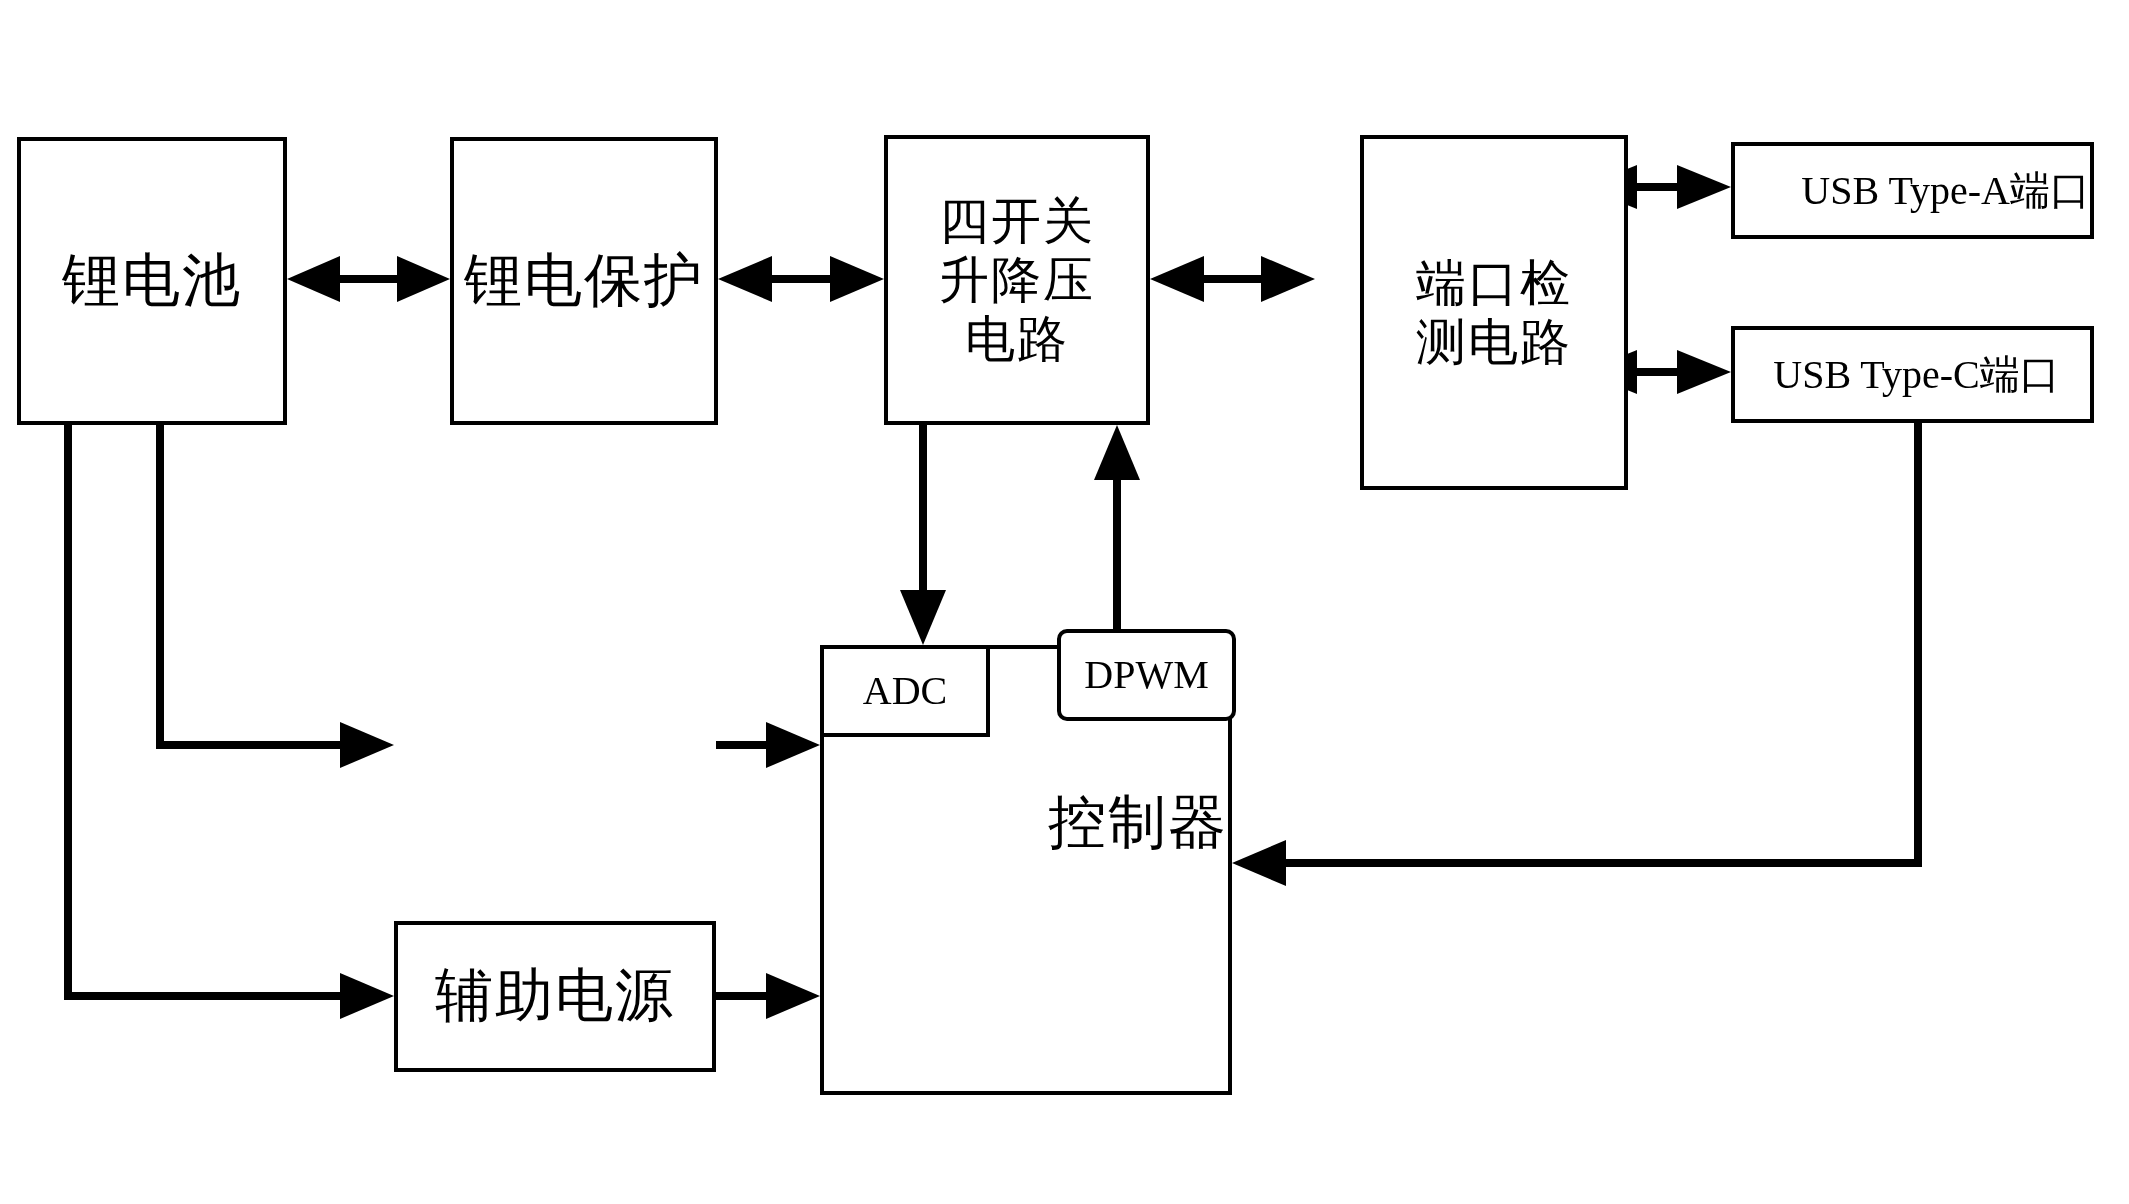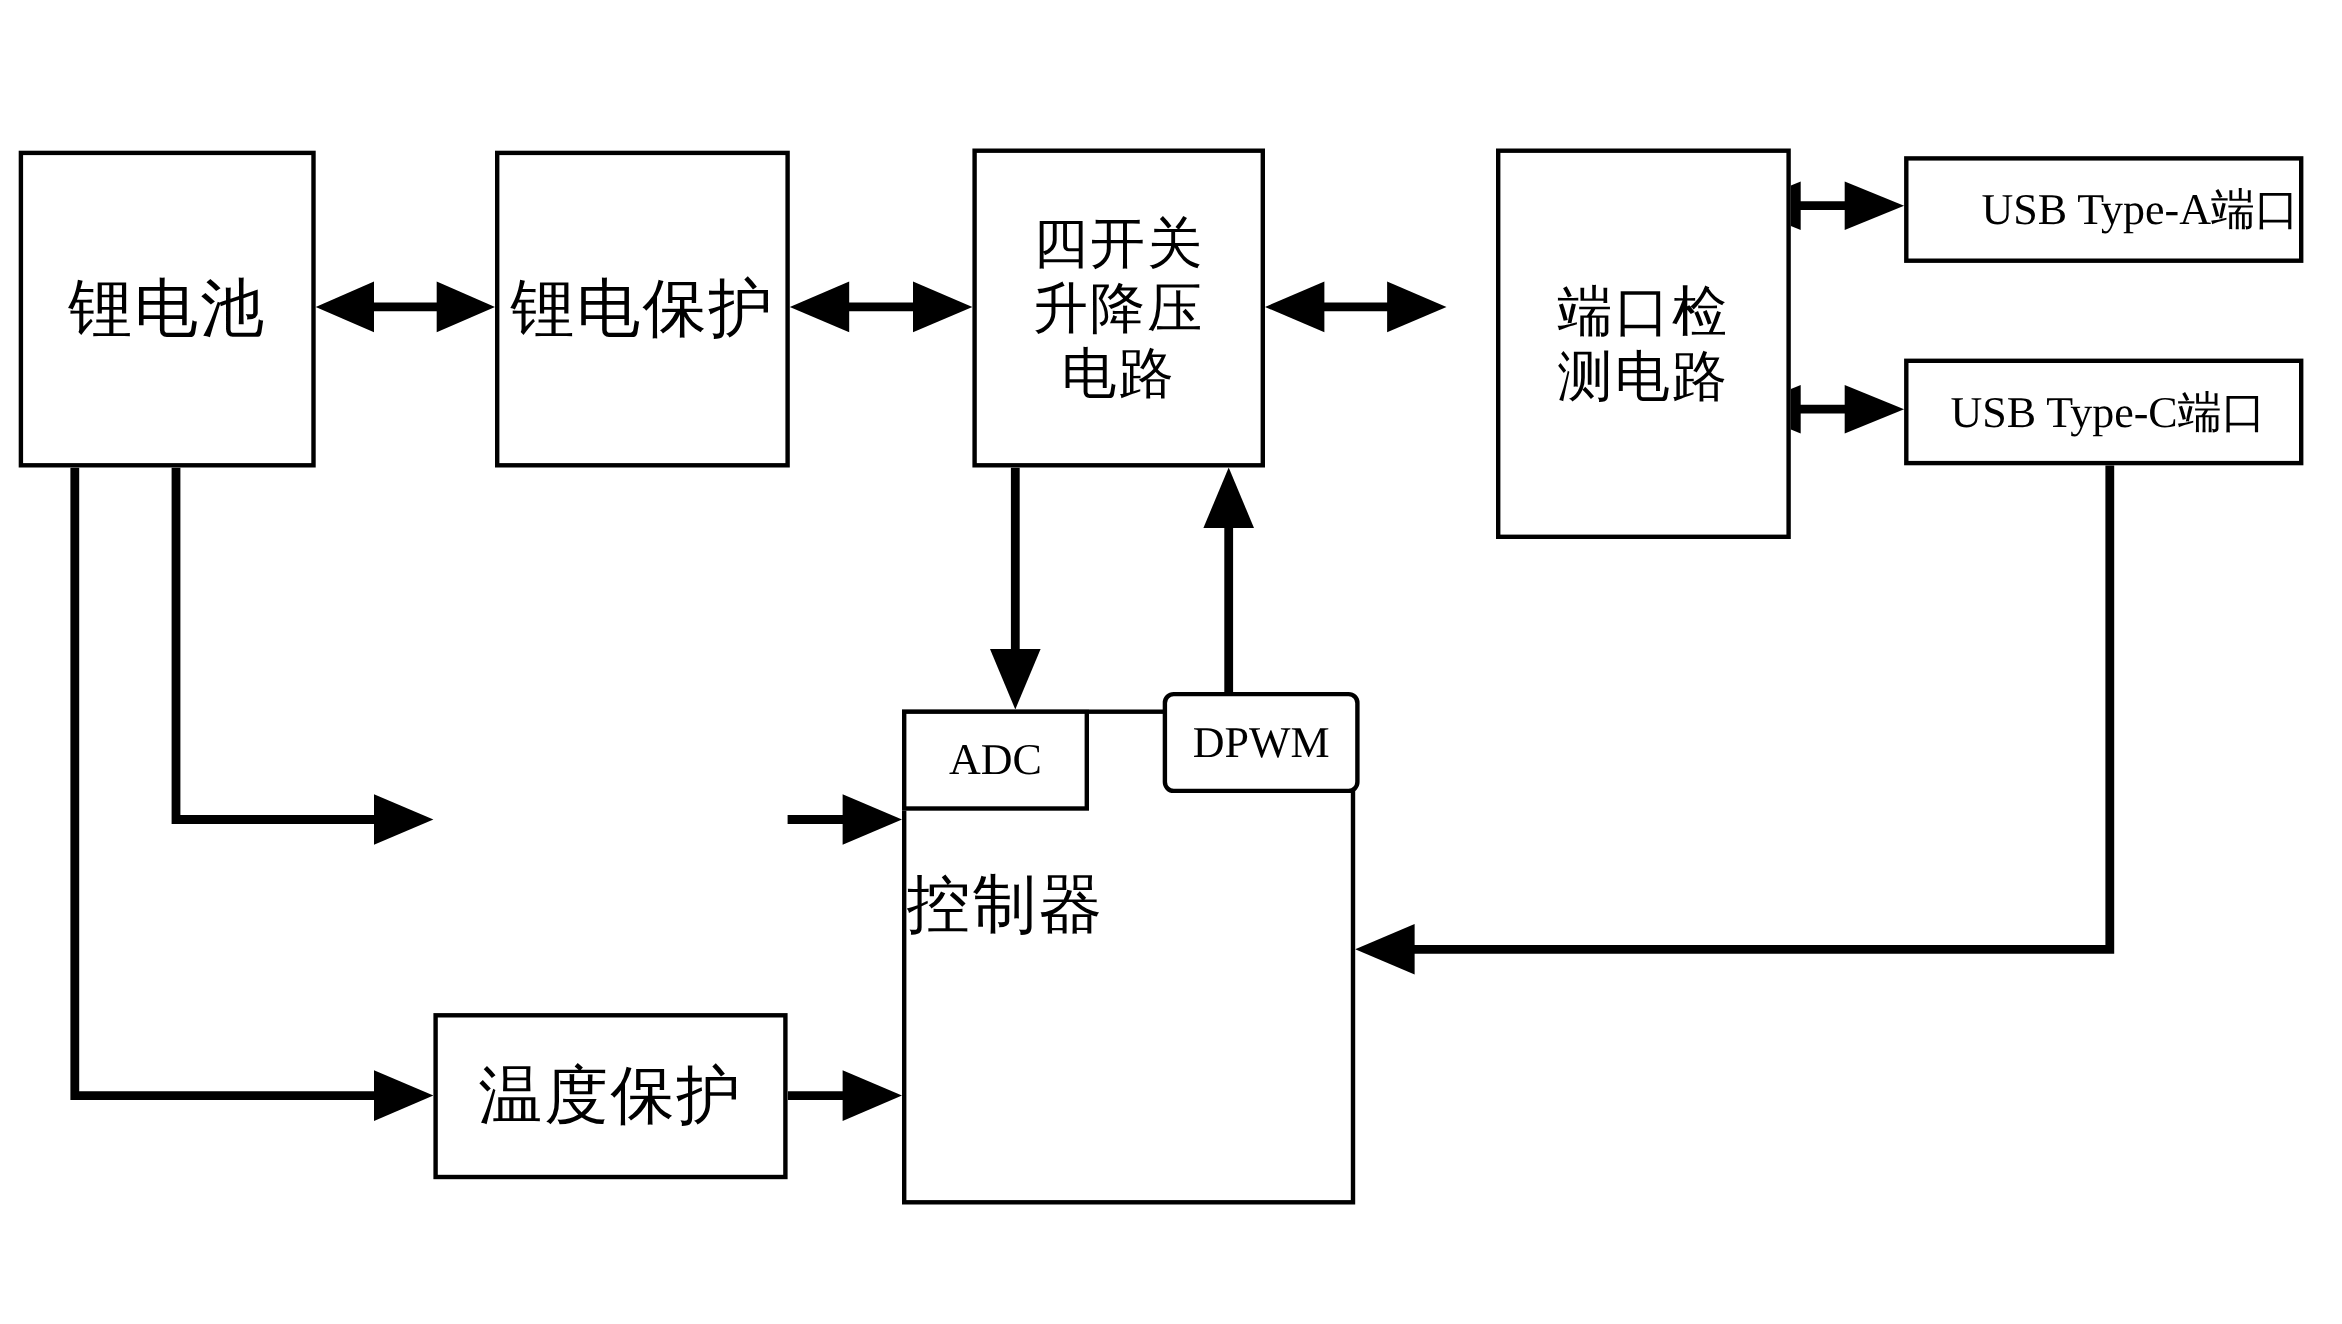--- a/index.html
+++ b/index.html
@@ -146,24 +146,24 @@
   <div class="blk usb" style="left:1731px; top:142px; width:363px; height:97px; justify-content:flex-end; padding-left:8px;">
     <span class="blk-label">USB Type-A端口</span>
   </div>
 
   <div class="blk usb" style="left:1731px; top:326px; width:363px; height:97px; justify-content:center; padding-left:8px;">
     <span class="blk-label">USB Type-C端口</span>
   </div>
 
 
   <div class="blk cn" style="left:394px; top:921px; width:322px; height:151px;">
-    <span class="blk-label">温度保护</span>
+    <span class="blk-label">辅助电源</span>
   </div>
 
-  <div class="blk cn" style="left:820px; top:645px; width:412px; height:450px; align-items:flex-start; justify-content:flex-start;">
+  <div class="blk cn" style="left:820px; top:645px; width:412px; height:450px; align-items:flex-start; justify-content:flex-end;">
     <span class="blk-label" style="margin-top:140px;">控制器</span>
   </div>
 
   <div class="blk sub" style="left:820px; top:645px; width:170px; height:92px;text-align:right;">
     <span class="blk-label">ADC</span>
   </div>
 
   <div class="blk sub" style="left:1057px; top:629px; width:179px; height:92px;border-radius:10px;">
     <span class="blk-label">DPWM</span>
   </div>

